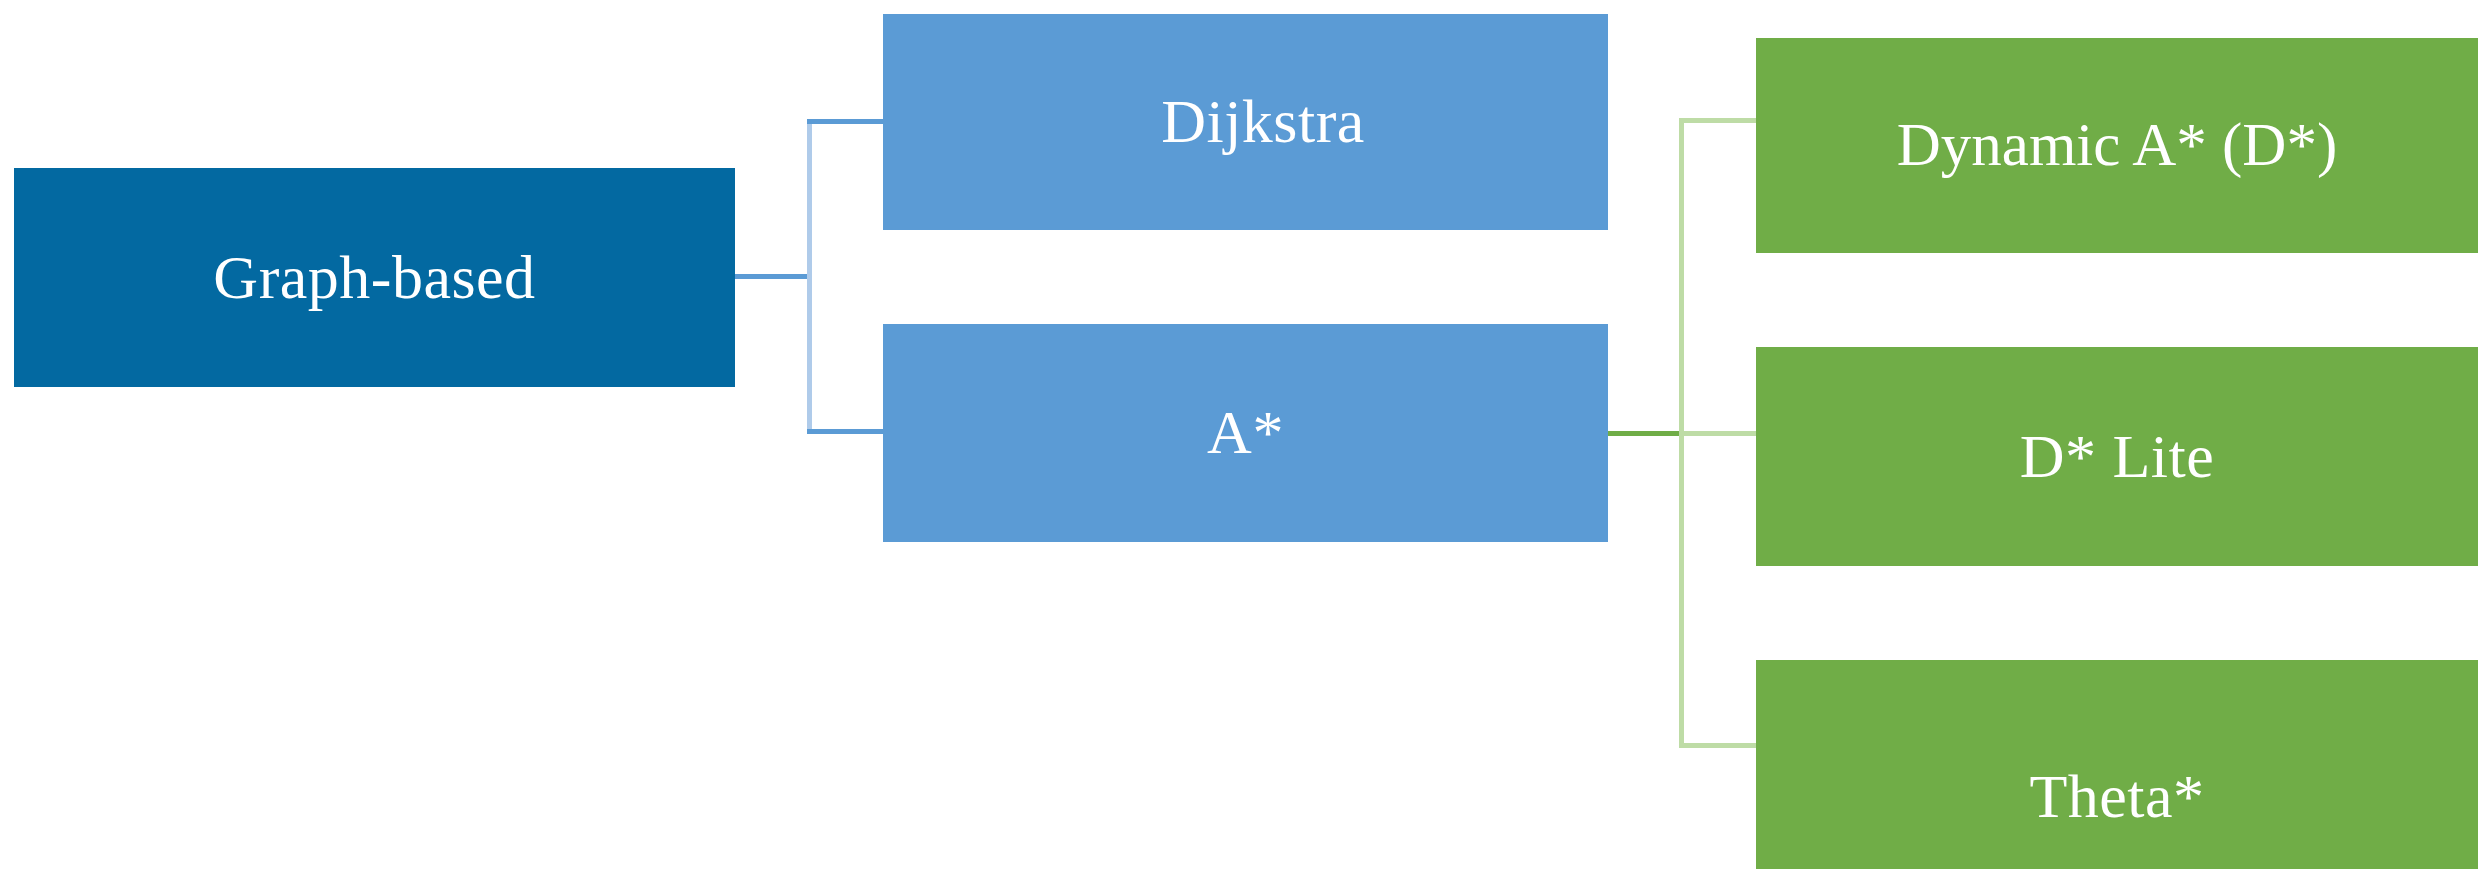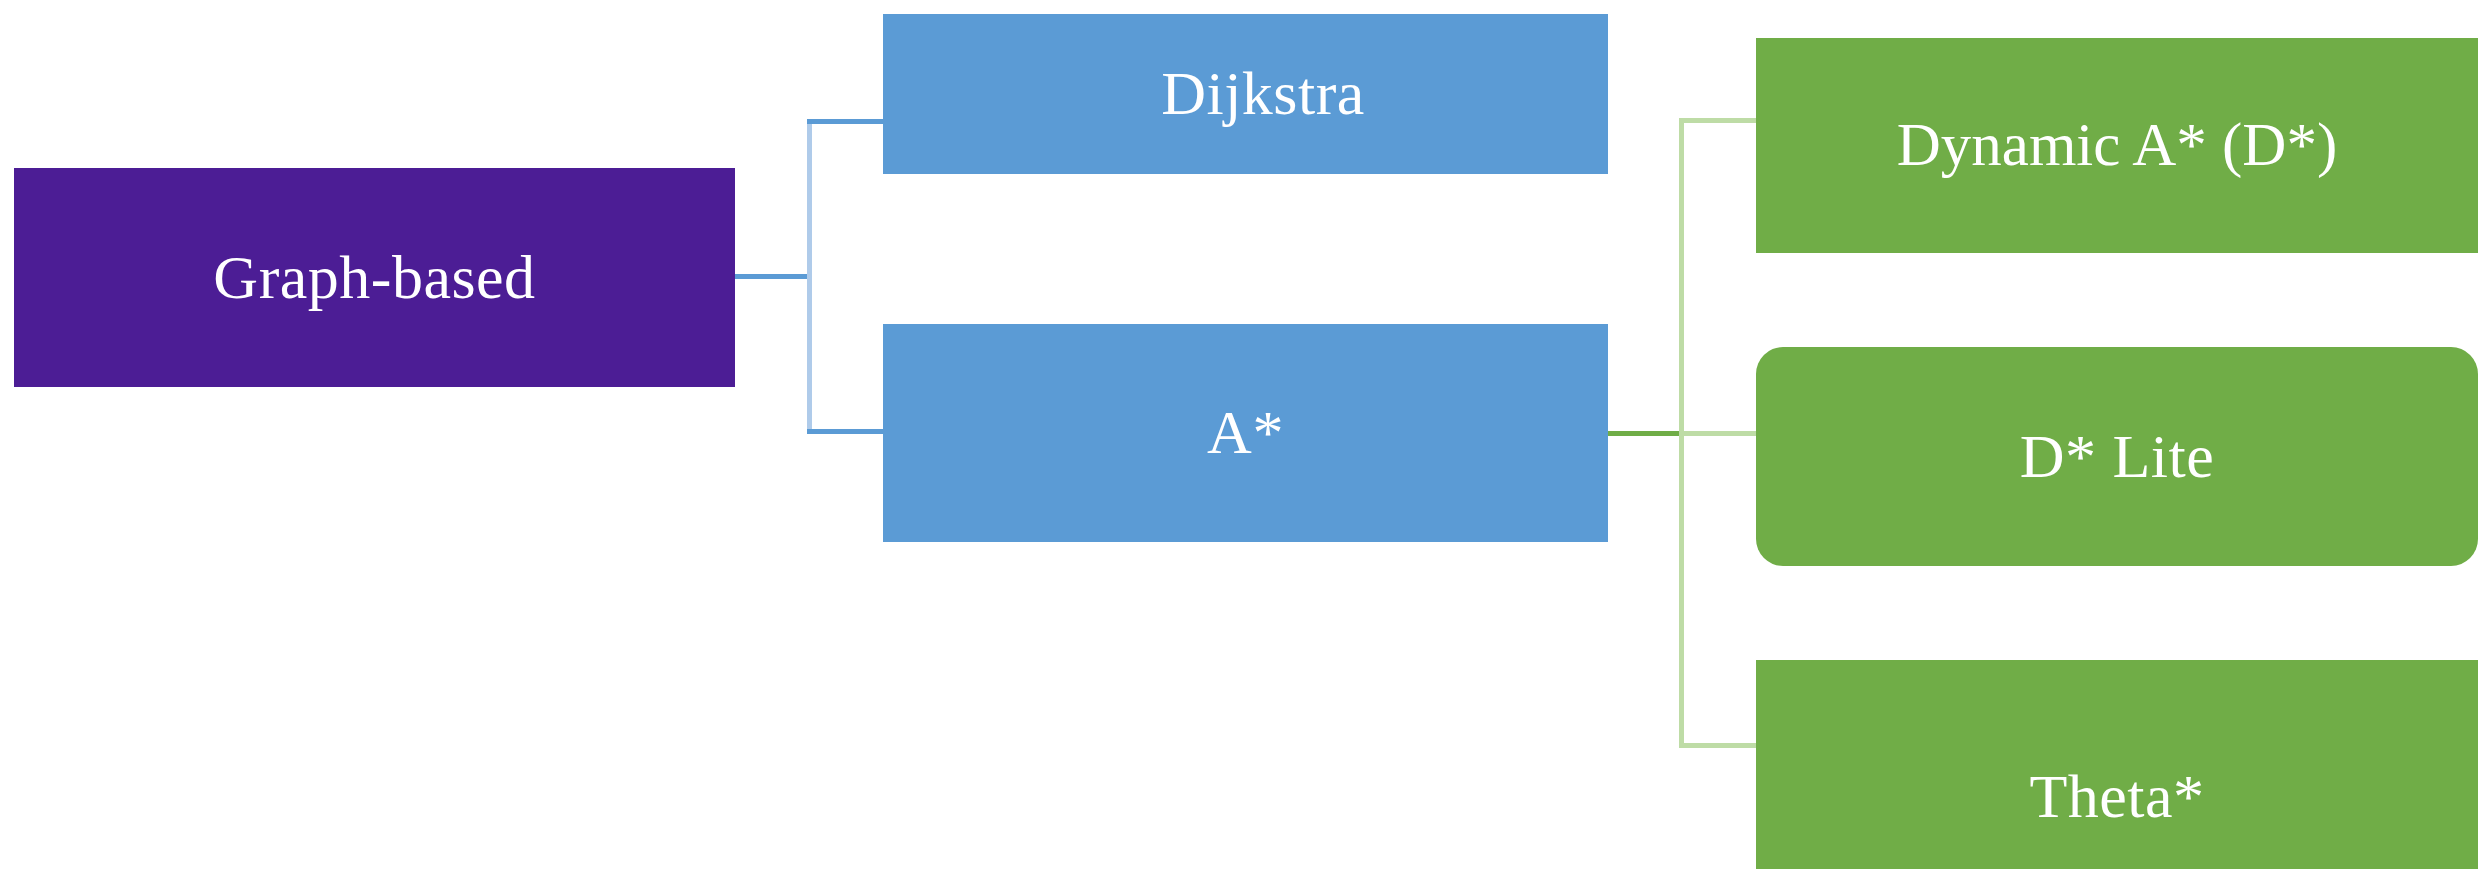--- a/index.html
+++ b/index.html
@@ -31,42 +31,42 @@
     white-space: nowrap;
     letter-spacing: 0.5px;
     z-index: 3;
   }
   
   .node.root {
     left: 14px;
     top: 168px;
     width: 721px;
     height: 219px;
-    background: #4c1d95;
+    background: #0369a1;
     font-size: 62px;
   }
   
   .node.lvl2 {
     left: 883px;
     width: 725px;
     background: #5B9BD5;
     font-size: 62px;
   }
-  .node.lvl2.n1 { top: 14px;  height: 160px; padding-left: 35px; }
+  .node.lvl2.n1 { top: 14px;  height: 216px; padding-left: 35px; }
   .node.lvl2.n2 { top: 324px; height: 218px; }
   
   .node.lvl3 {
     left: 1756px;
     width: 722px;
     background: #70AD47;
     font-size: 62px;
     margin-top: 24px;
   }
   .node.lvl3.n1 { top: 14px;  height: 215px; font-size: 61px; letter-spacing: 0px; }
-  .node.lvl3.n2 { top: 323px; height: 219px; border-radius: 27px; }
+  .node.lvl3.n2 { top: 323px; height: 219px; }
   .node.lvl3.n3 { top: 636px; height: 273px; }
 
   
   .conn {
     position: absolute;
     z-index: 1;
   }
   .conn.h { height: 5px; }
   .conn.v { width: 5px; }
 

